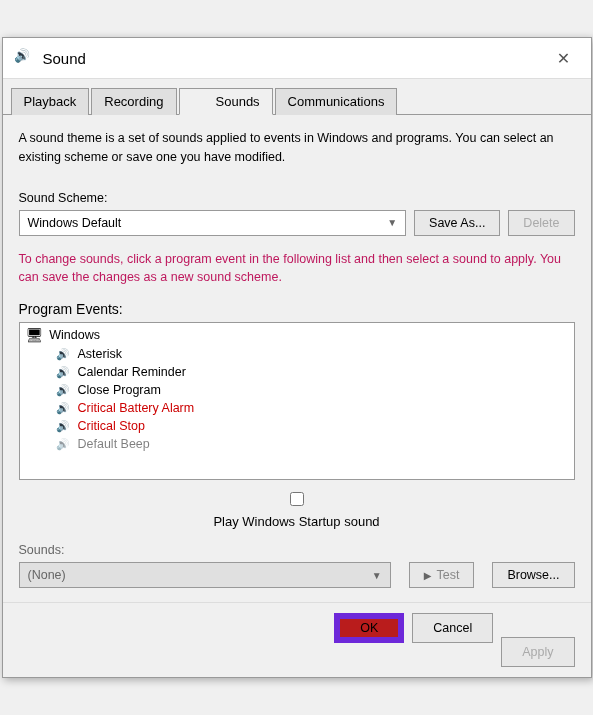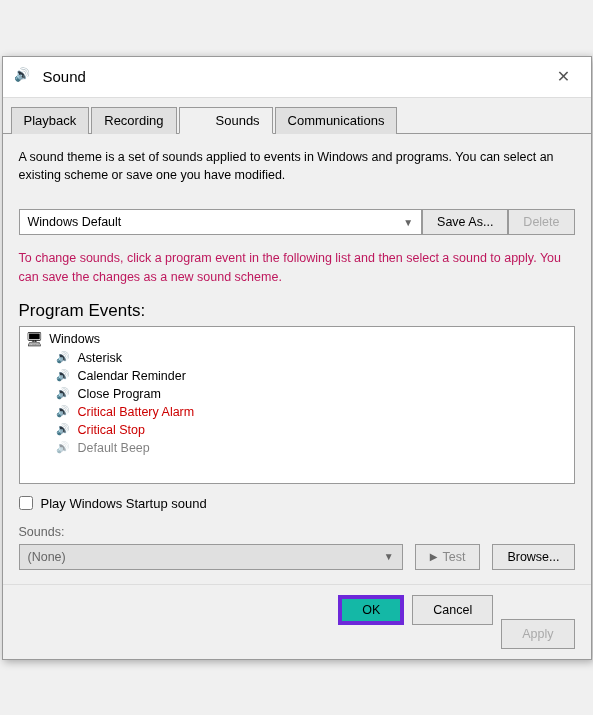--- a/index.html
+++ b/index.html
@@ -86,21 +86,21 @@
       margin-bottom: 24px;
       color: #000;
     }
     .label {
       font-size: 12.5px;
       margin-bottom: 5px;
       color: #000;
     }
     .scheme-row {
       display: flex;
-      gap: 0;
+      gap: 8px;
       align-items: center;
       margin-bottom: 14px;
       justify-content: flex-end;
     }
     .dropdown {
       flex: 1;
       height: 26px;
       border: 1px solid #999;
       background: #fff;
       padding: 0 8px;
@@ -127,21 +127,21 @@
       color: #aaa;
       cursor: default;
     }
     .info-text {
       font-size: 12.5px;
       line-height: 1.5;
       color: #be185d;
       margin-bottom: 14px;
     }
     .section-label {
-      font-size: 17px;
+      font-size: 14px;
       font-weight: 400;
       margin-bottom: 5px;
       color: #000;
     }
     .program-events-box {
       border: 1px solid #999;
       background: #fff;
       height: 158px;
       overflow: hidden;
       margin-bottom: 12px;
@@ -190,33 +190,34 @@
       align-items: center;
       justify-content: center;
       font-size: 11px;
       color: #666;
     }
     .checkbox-row {
       display: flex;
       align-items: center;
       gap: 8px;
       margin-bottom: 14px;
+      flex-direction: column;
     }
     .checkbox-row input[type="checkbox"] {
       width: 14px;
       height: 14px;
     }
     .sounds-label {
       font-size: 12.5px;
       margin-bottom: 5px;
       color: #666;
     }
     .sounds-row {
       display: flex;
-      gap: 12px;
+      gap: 18px;
       align-items: flex-start;
     }
     .sounds-dropdown {
       flex: 1;
       height: 26px;
       border: 1px solid #999;
       background: #e0e0e0;
       padding: 0 8px;
       display: flex;
       align-items: center;
@@ -250,22 +251,22 @@
     }
     .footer-btn {
       height: 30px;
       padding: 0 20px;
       border: 1px solid #999;
       background: #e8e8e8;
       cursor: pointer;
       font-size: 12.5px;
     }
     .footer-btn.primary {
-      border: 4px solid #6d28d9;
-      background: #14b8a6;
+      border: 6px solid #6d28d9;
+      background: #b91c1c;
     }
     .footer-btn.disabled {
       color: #aaa;
       cursor: default;
       margin-top: 24px;
     }
   </style>
 </head>
 <body>
 
@@ -282,20 +283,21 @@
   <div class="tabs">
     <div class="tab">Playback</div>
     <div class="tab">Recording</div>
     <div class="tab active">Sounds</div>
     <div class="tab">Communications</div>
   </div>
 
   <div class="content">
     <p class="description">A sound theme is a set of sounds applied to events in Windows and programs.  You can select an existing scheme or save one you have modified.</p>
 
+    <div class="label">Sound Scheme:</div>
     <div class="scheme-row">
       <div class="dropdown">
         <span>Windows Default</span>
         <span class="dropdown-arrow">▼</span>
       </div>
       <button class="btn">Save As...</button>
       <button class="btn disabled" disabled="">Delete</button>
     </div>
 
     <p class="info-text">To change sounds, click a program event in the following list and then select a sound to apply.  You can save the changes as a new sound scheme.</p>

